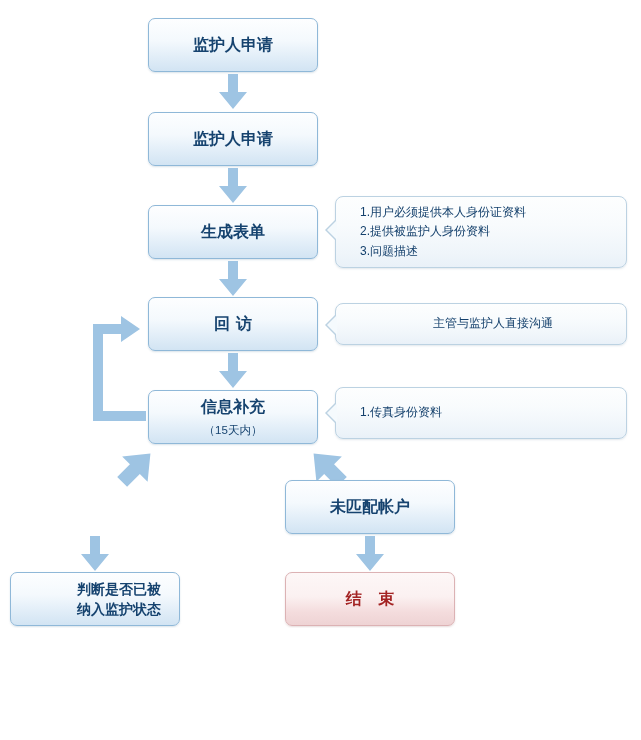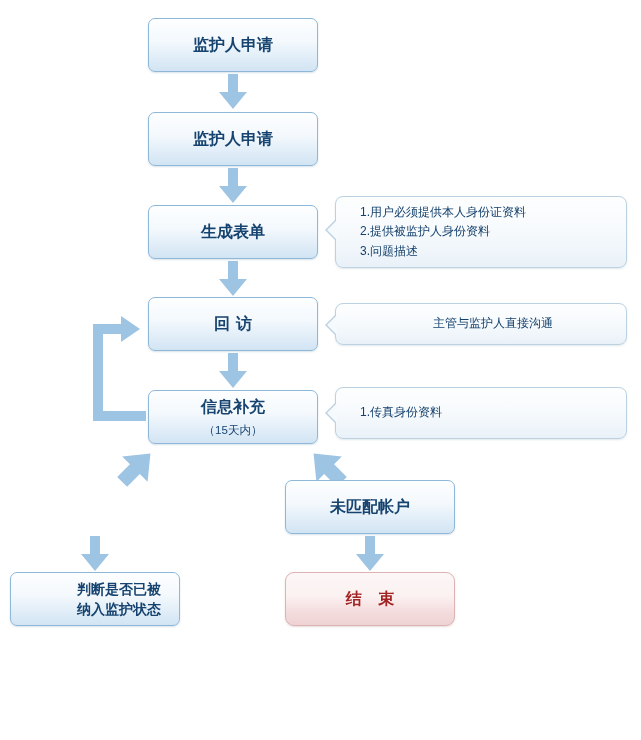--- a/index.html
+++ b/index.html
@@ -207,21 +207,21 @@
     <svg width="30" height="36" viewBox="0 0 30 36">
       <polygon points="10,0 20,0 20,18 29,18 15,35 1,18 10,18" fill="#9ec4e3"></polygon>
     </svg>
   </div>
 
   <div class="node blue" style="left:10px; top:572px; width:170px; height:54px;padding-left:48px;">
     <span class="node-label two-line">判断是否已被</span>
     <span class="node-label two-line">纳入监护状态</span>
   </div>
 
-  <div class="node red" style="left:285px; top:572px; width:170px; height:54px;border-radius:9px;">
+  <div class="node red" style="left:285px; top:572px; width:170px; height:54px;">
     <span class="node-label spaced">结 束</span>
   </div>
 
   <div class="arrow" style="left:80px; top:628px;">
     <svg width="30" height="36" viewBox="0 0 30 36">
       <polygon points="10,0 20,0 20,18 29,18 15,35 1,18 10,18" fill="#9ec4e3"></polygon>
     </svg>
   </div>
 
   <div class="node green" style="left:10px; top:665px; width:170px; height:54px;">

